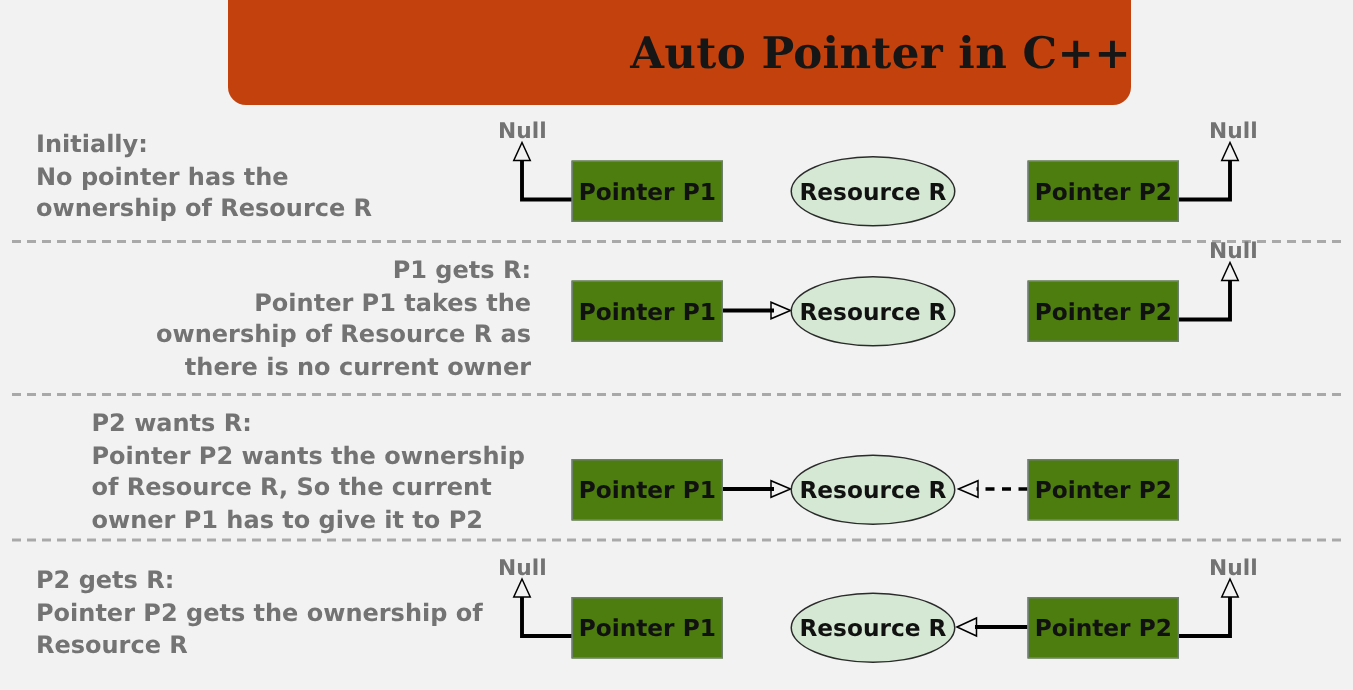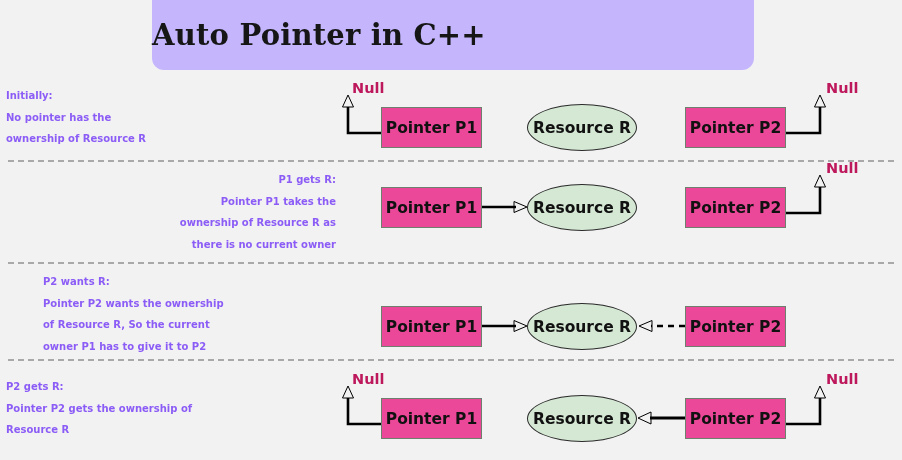--- a/index.html
+++ b/index.html
@@ -20,65 +20,65 @@
     height: 460px;
   }
 
   
   .title-card {
     position: absolute;
     left: 152px;
     top: 0;
     width: 602px;
     height: 70px;
-    background: #c4b5fd;
+    background: #c2410c;
     border-bottom-left-radius: 12px;
     border-bottom-right-radius: 12px;
     display: flex;
     align-items: center;
-    justify-content: flex-start;
+    justify-content: flex-end;
   }
   .title-text {
     font-size: 29px;
     font-weight: 700;
     color: #161616;
     letter-spacing: 0.2px;
     font-family: "DejaVu Serif", serif;
   }
 
   
   .row {
     position: absolute;
     left: 0;
     width: 902px;
   }
   .row-desc {
     position: absolute;
-    left: 6px;
-    font-size: 10px;
-    font-weight: 700;
-    color: #8b5cf6;
+    left: 24px;
+    font-size: 16px;
+    font-weight: 700;
+    color: #737373;
     line-height: 21.5px;
     white-space: pre-line;
     width: 330px;
   }
   .divider {
     position: absolute;
     left: 8px;
     width: 886px;
     height: 0;
     border-top: 2px dashed #a9a9a9;
   }
 
   
   .node-box {
     position: absolute;
     width: 101px;
     height: 41px;
-    background: #ec4899;
+    background: #4d7c0f;
     border: 1.6px solid #6f7f6e;
     box-sizing: border-box;
     display: flex;
     align-items: center;
     justify-content: center;
   }
   .node-box .node-label {
     font-size: 15.5px;
     font-weight: 700;
     color: #111111;
@@ -97,22 +97,21 @@
   }
   .node-ellipse .node-label {
     font-size: 15.5px;
     font-weight: 700;
     color: #111111;
   }
   .null-label {
     position: absolute;
     font-size: 14.5px;
     font-weight: 700;
-    color: #be185d;
-    margin-left: 20px;
+    color: #737373;
   }
   .connector {
     position: absolute;
     overflow: visible;
   }
   .connector path, .connector line {
     stroke: #000000;
     fill: none;
   }
 </style>

